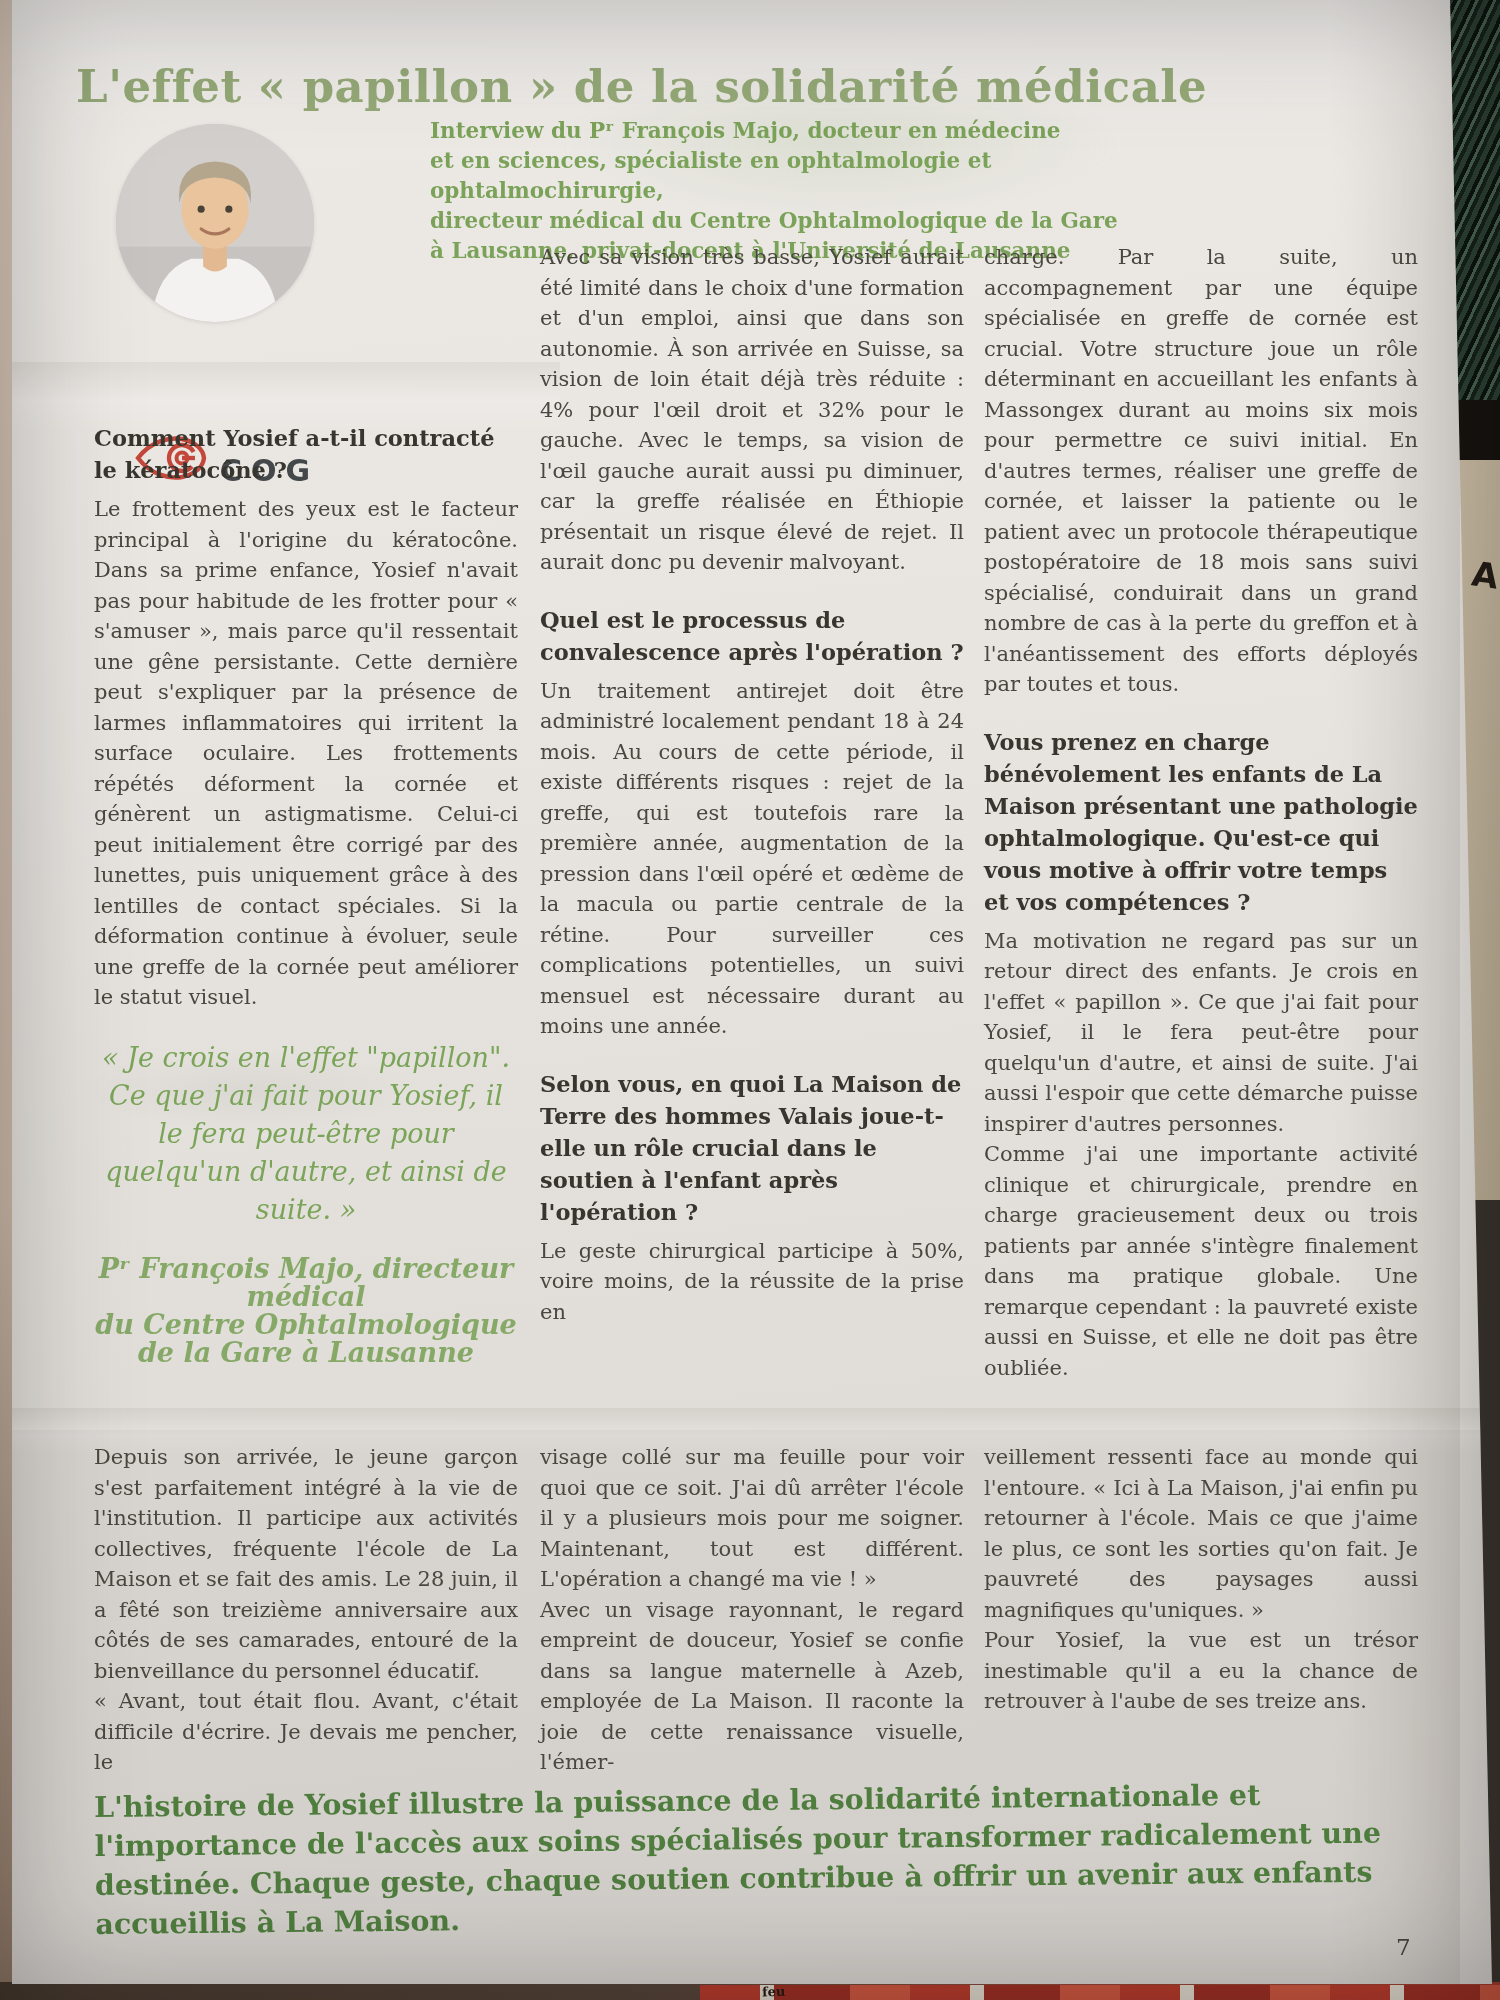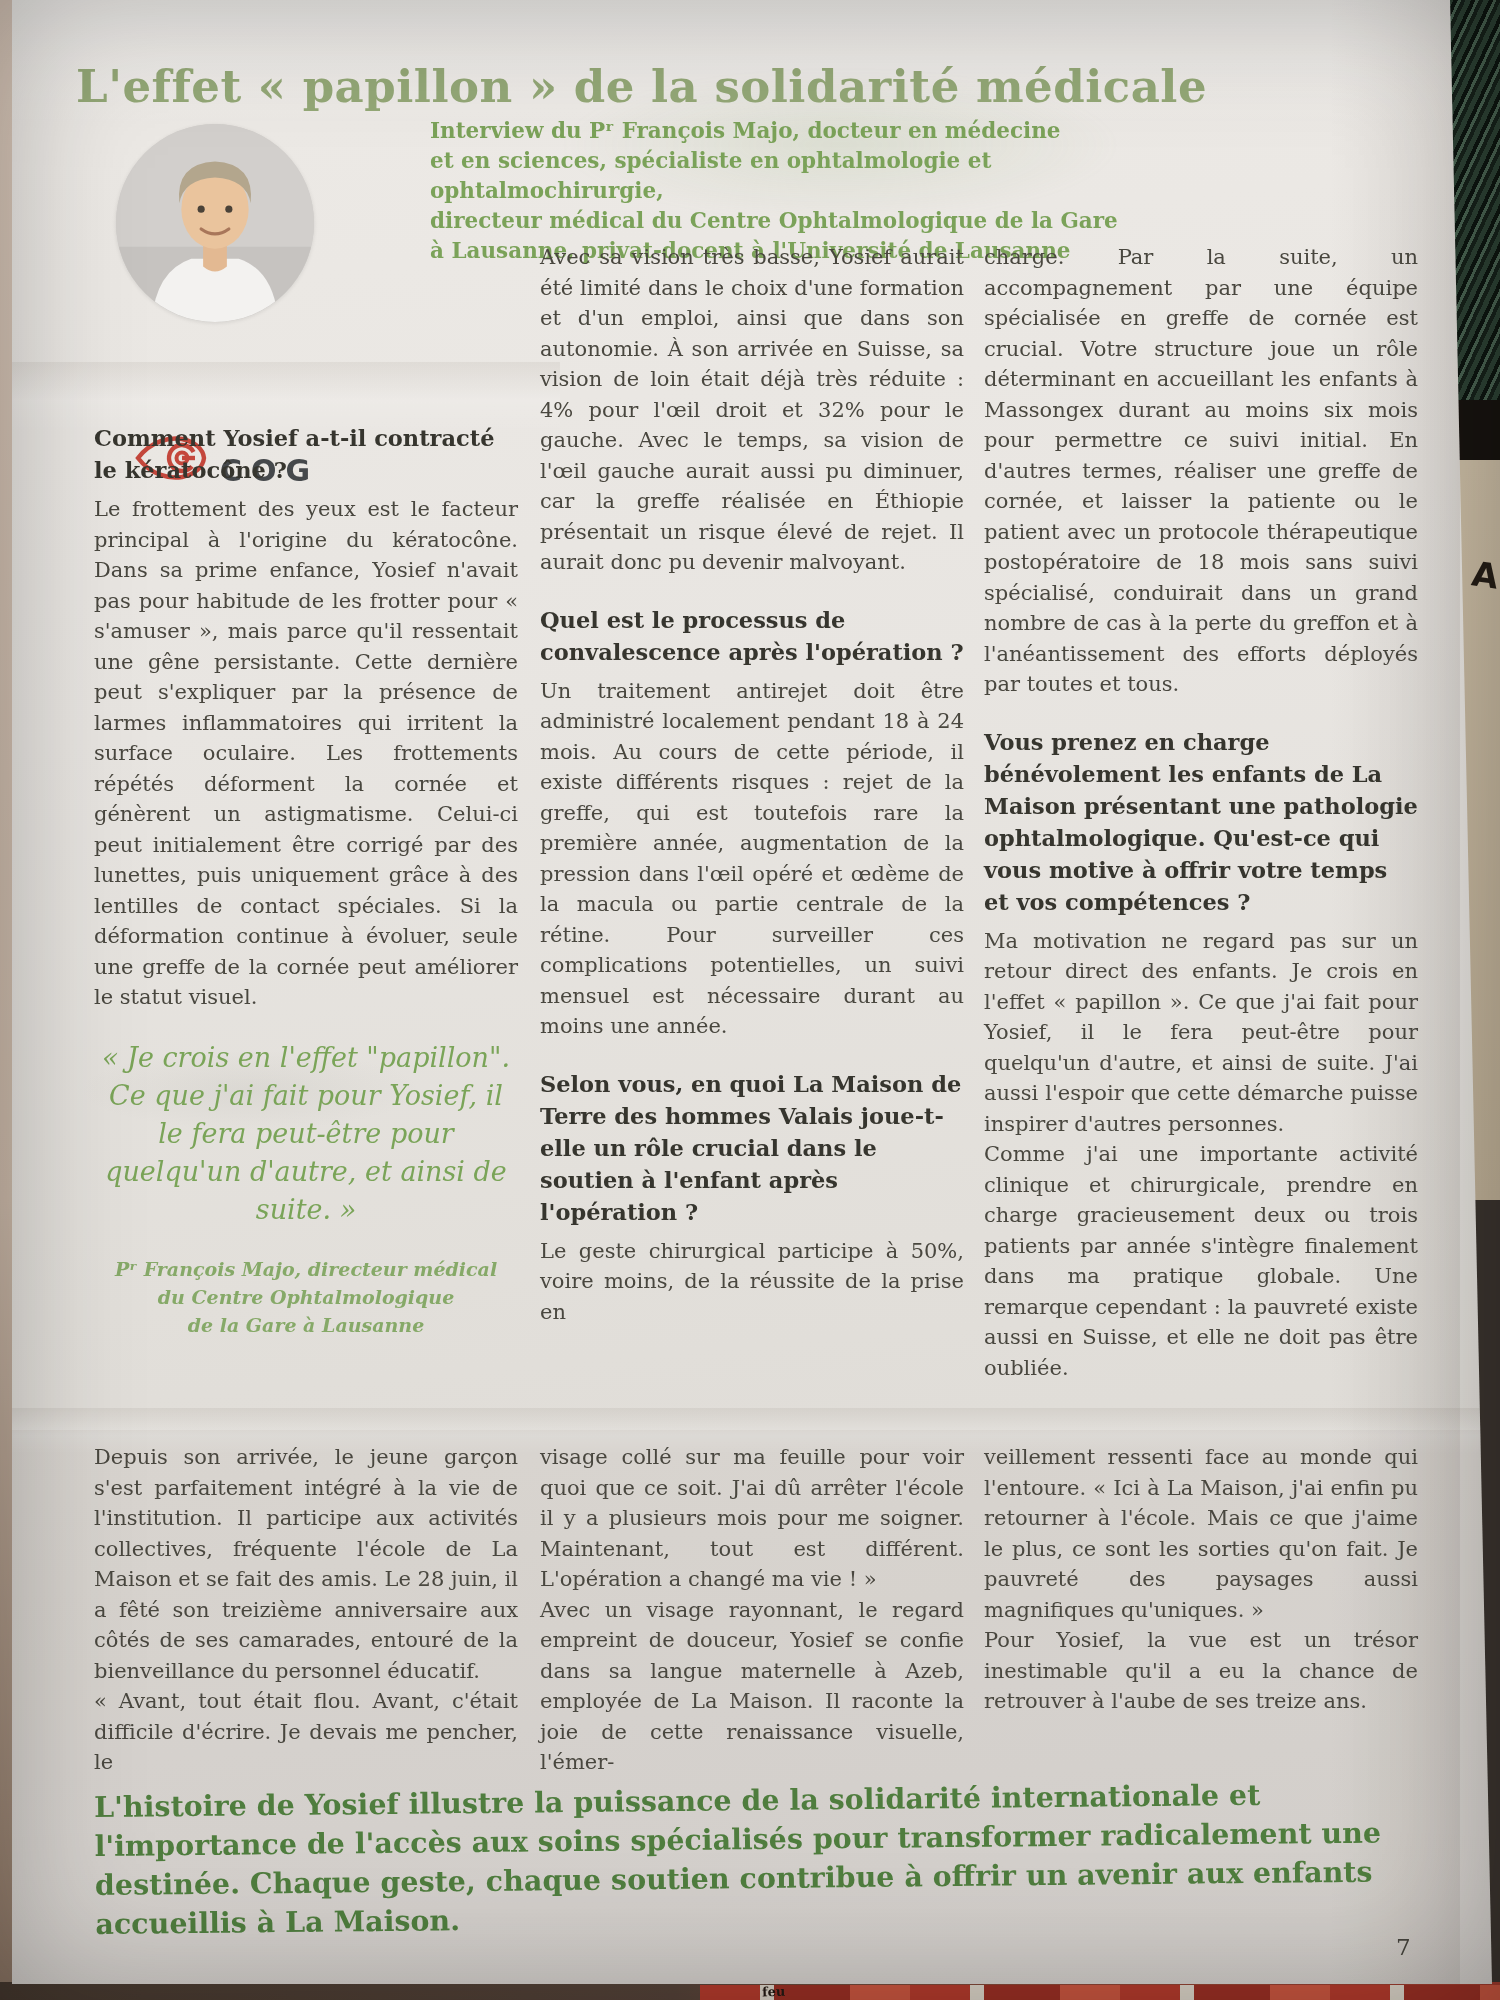--- a/index.html
+++ b/index.html
@@ -41,21 +41,21 @@
   .intro{position:absolute;left:430px;top:116px;width:760px;font-size:21.5px;line-height:30px;font-weight:bold;color:#7ba259;white-space:pre-line;}
 
   .col{position:absolute;color:#49473f;font-size:21px;line-height:30.5px;text-align:justify;hyphens:auto;}
   .col p{margin:0 0 26px 0;}
   .col p:last-child{margin-bottom:0;}
   .q{font-weight:bold;color:#36352e;font-size:22.5px;line-height:32px;text-align:left;margin:0 0 8px 0 !important;}
   .col1{left:94px;top:422px;width:424px;}
   .col2{left:540px;top:242px;width:424px;}
   .col3{left:984px;top:242px;width:434px;}
   .quote{margin-top:24px;text-align:center;font-style:italic;font-weight:normal;font-size:27px;line-height:38px;color:#7aa458;}
-  .attrib{margin-top:26px;text-align:center;font-style:italic;font-weight:bold;font-size:19px;line-height:28px;color:#86a968;white-space:pre-line;}
+  .attrib{margin-top:26px;text-align:center;font-style:italic;font-weight:bold;font-size:27px;line-height:28px;color:#86a968;white-space:pre-line;}
 
   .story1{left:94px;top:1442px;width:424px;}
   .story2{left:540px;top:1442px;width:424px;}
   .story3{left:984px;top:1442px;width:434px;}
   .story-col p{margin:0;}
 
   .conclusion{position:absolute;left:94px;top:1788px;width:1340px;font-weight:bold;font-size:28.5px;line-height:39px;color:#4f7d3e;transform:rotate(-.6deg);transform-origin:left top;}
   .pagenum{position:absolute;left:1396px;top:1934px;font-size:23px;color:#46443d;}
 </style>
 </head>

